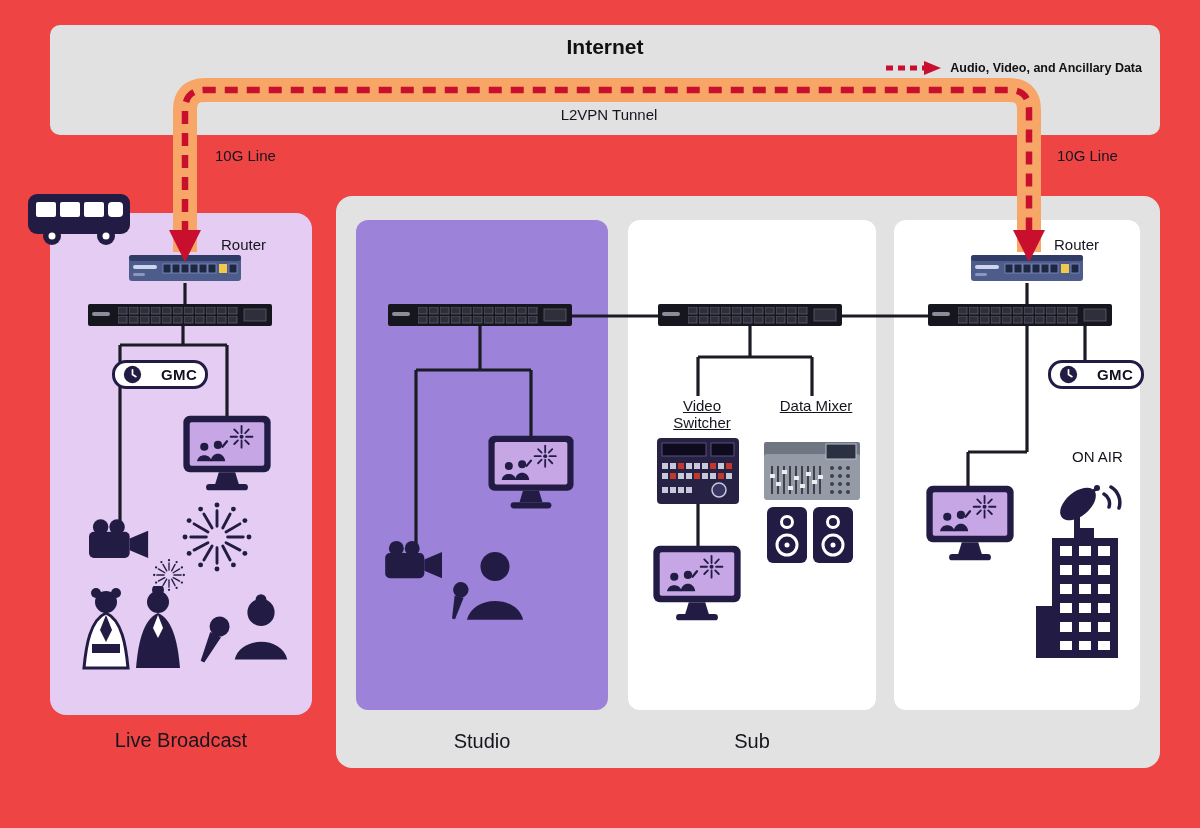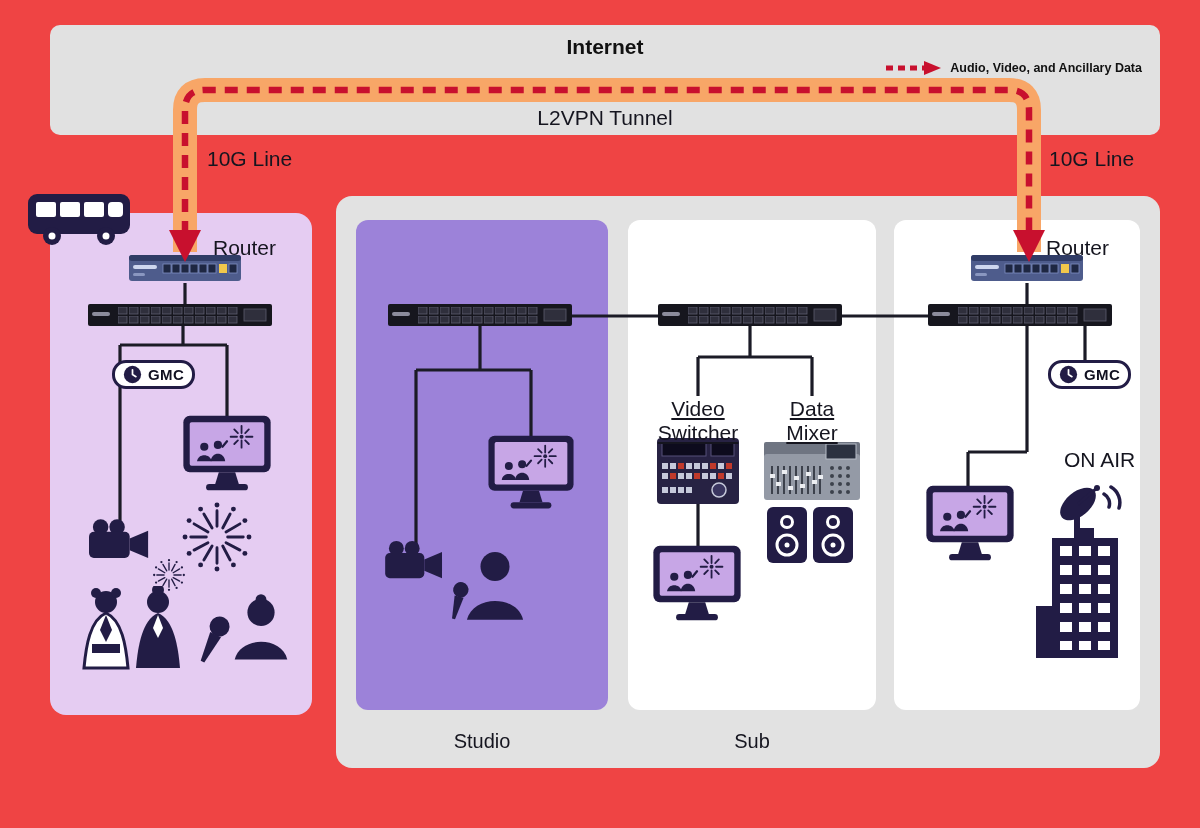--- a/index.html
+++ b/index.html
@@ -3,27 +3,27 @@
 <meta charset="utf-8">
 <style>
   * { margin:0; padding:0; box-sizing:border-box; }
   html,body { background:#fff; font-family:"Liberation Sans", sans-serif; }
   .canvas { position:relative; width:1200px; height:828px; background:#ef4444; overflow:hidden; color:#15151f; }
   .panel { position:absolute; border-radius:16px; z-index:1; }
   .svgabs { position:absolute; z-index:3; }
   .layer { position:absolute; left:0; top:0; width:1200px; height:828px; }
   .z2 { z-index:2; } .z4 { z-index:4; }
   .label { position:absolute; z-index:5; color:#15151f; }
-  .t15 { font-size:21px; }
+  .t15 { font-size:15px;padding-left:8px; }
   .section-label { position:absolute; z-index:5; text-align:center; font-size:20px; color:#15151f; }
   .banner { position:absolute; left:50px; top:25px; width:1110px; height:110px; background:#E1E1E1; border-radius:10px; z-index:1; }
   .banner-title { position:absolute; left:0; right:0; top:10px; text-align:center; font-size:21px; font-weight:bold; color:#111; }
   .legend { position:absolute; right:18px; top:15px; display:flex; align-items:center; gap:7px;margin-top:20px; }
   .legend-text { font-size:12.5px; font-weight:bold; color:#111; }
-  .badge { position:absolute; display:flex; align-items:center; gap:6px; background:#fff; border:3px solid #221C45; border-radius:14px; padding:2px 8px; z-index:3; }
+  .badge { position:absolute; display:flex; align-items:center; gap:19px; background:#fff; border:3px solid #221C45; border-radius:14px; padding:2px 8px; z-index:3; }
   .badge span { font-weight:bold; font-size:15px; color:#101020; letter-spacing:.4px; }
   .two-line { line-height:1.15; text-align:center;text-decoration:underline; }
 </style>
 </head>
 <body>
 
 <svg width="0" height="0" style="position:absolute" aria-hidden="true">
   <defs>
     <pattern id="pports" x="30" y="3" width="11" height="9" patternUnits="userSpaceOnUse">
       <rect width="9" height="7" fill="#2f2f3c" stroke="#5c5c6e" stroke-width="0.8"></rect>
@@ -376,16 +376,17 @@
   <div class="label t15" style="left:1049px;top:147px">10G Line</div>
 
   <div class="label t15" style="left:213px;top:236px">Router</div>
   <div class="label t15" style="left:1046px;top:236px">Router</div>
 
   <div class="label t15 two-line" style="left:648px;top:397px;width:100px">Video Switcher</div>
   <div class="label t15 two-line" style="left:762px;top:397px;width:100px">Data Mixer</div>
 
   <div class="label t15" style="left:1064px;top:448px">ON AIR</div>
 
+  <div class="section-label" style="left:50px;top:729px;width:262px">Live Broadcast</div>
   <div class="section-label" style="left:628px;top:730px;width:248px">Sub</div>
   <div class="section-label" style="left:356px;top:730px;width:252px">Studio</div>
 
 </div>
 
 </body></html>

